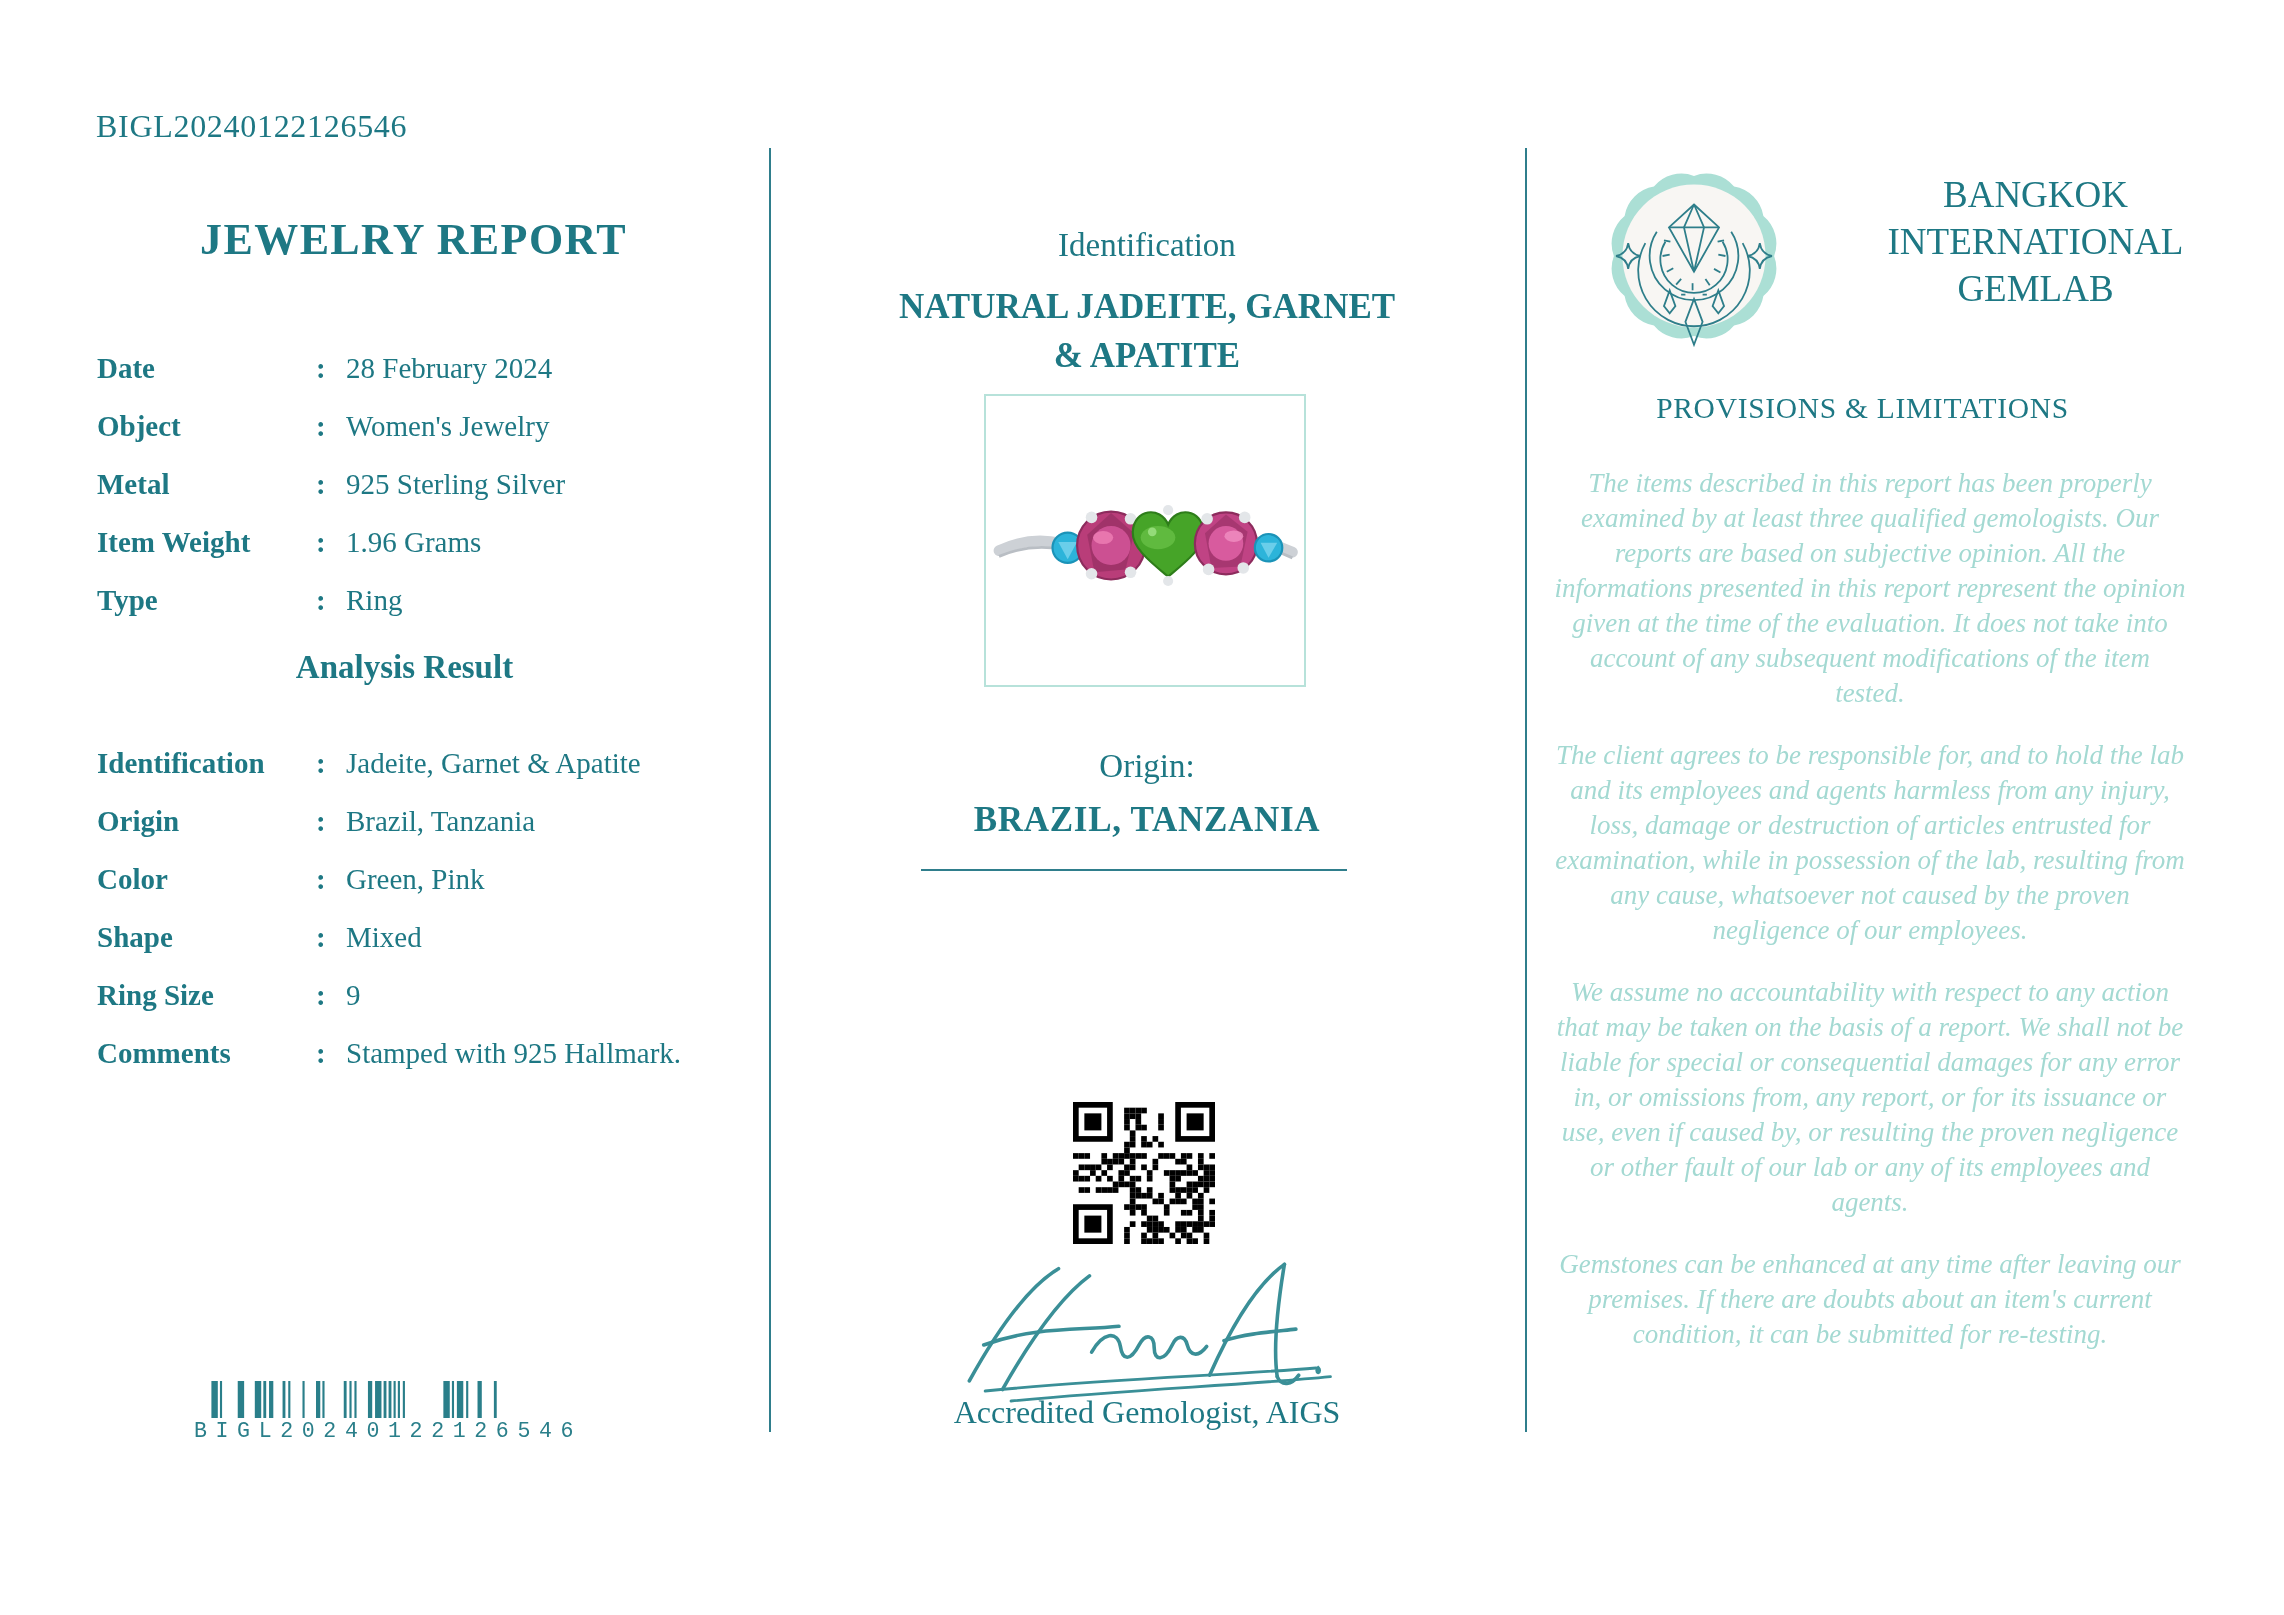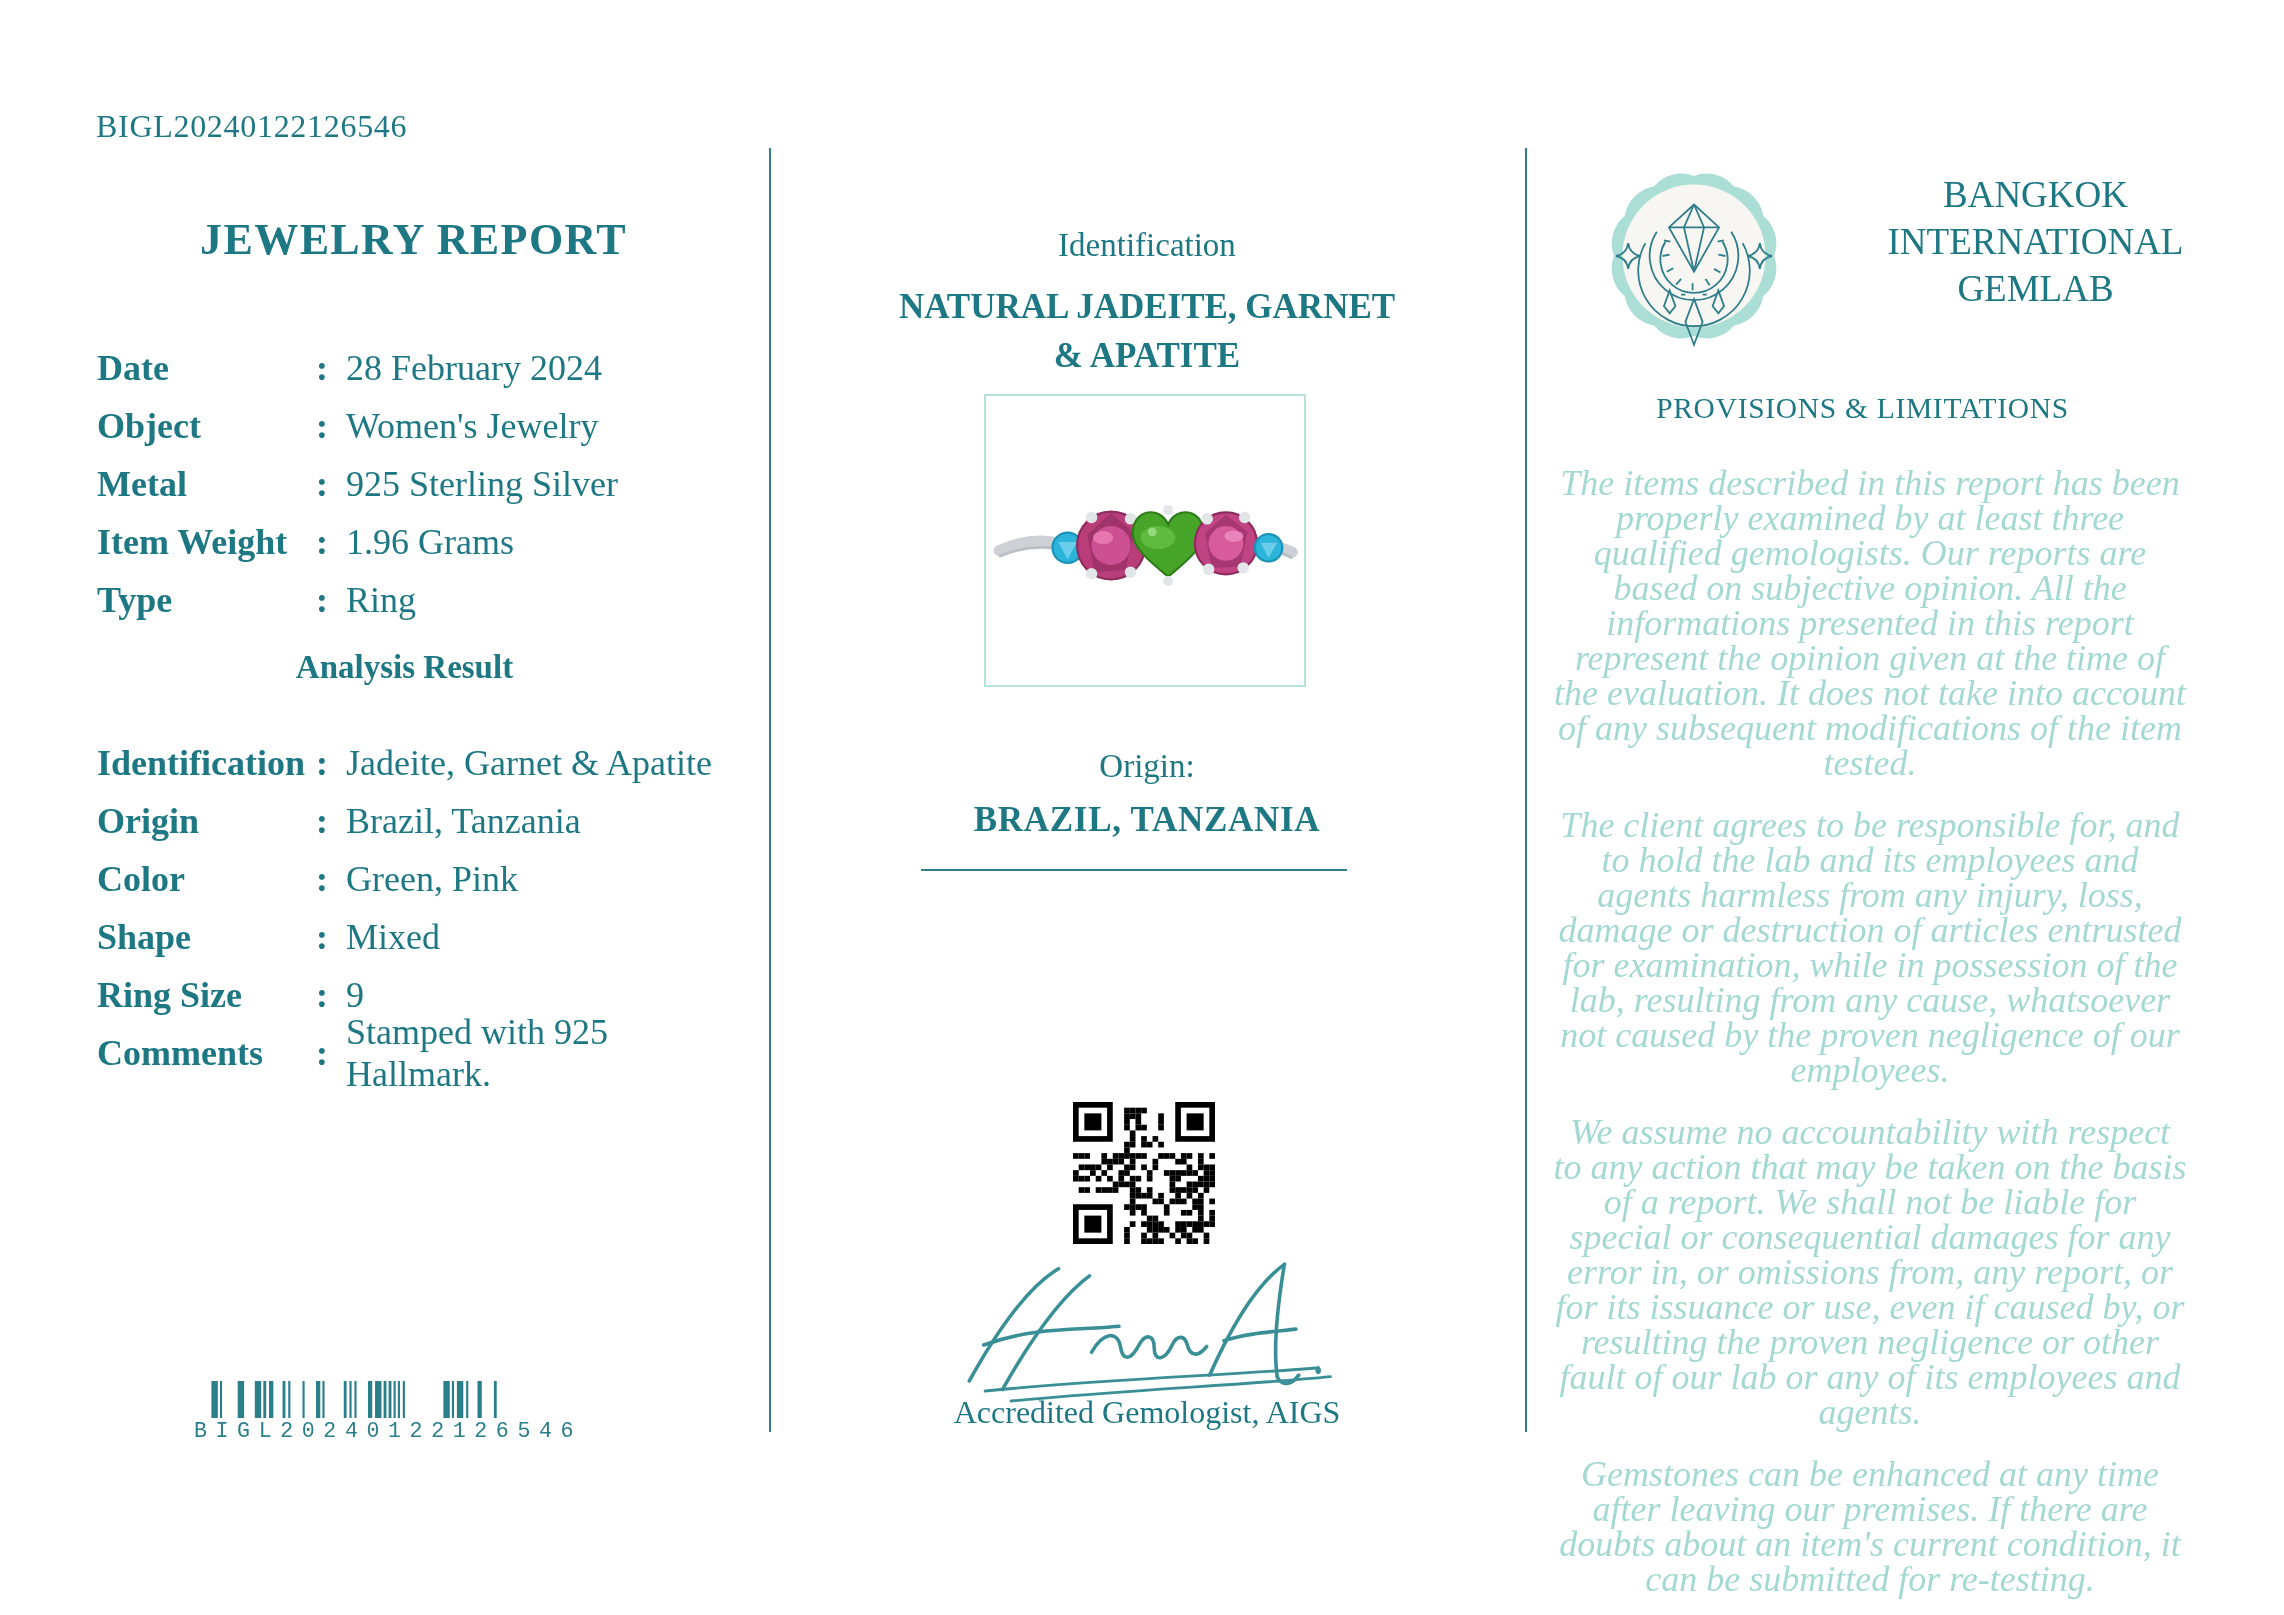--- a/index.html
+++ b/index.html
@@ -12,21 +12,21 @@
   .center{text-align:center;}
   
   .vdivider{position:absolute;top:148px;height:1284px;width:2.2px;background:#2f7e8c;}
   
   .report-no{left:96px;top:108px;font-size:32px;letter-spacing:0.7px;}
   .report-title{left:97px;top:214px;width:633px;font-size:44px;font-weight:bold;letter-spacing:1.4px;}
   .detail-block{left:97px;width:647px;}
   .details{top:339px;}
   .analysis{top:734px;}
   .analysis-title{left:88px;top:649px;width:633px;font-size:33px;font-weight:bold;}
-  .row{display:flex;height:58px;align-items:center;font-size:36px;}
+  .row{display:flex;height:58px;align-items:center;font-size:29px;}
   .row .lbl{width:219px;font-weight:bold;}
   .row .col{width:30px;font-weight:bold;}
   .row .val{flex:1;}
   .barcode-wrap{left:194px;top:1381px;width:324px;text-align:center;}
   .barcode-svg{width:318px;height:37px;display:block;}
   .barcode-text{font-family:"Liberation Mono", monospace;font-size:21.6px;letter-spacing:8.6px;color:#2a7f8a;margin-top:1.4px;white-space:nowrap;}
   
   .mid-ident{left:827px;top:227px;width:640px;font-size:33px;}
   .mid-gem{left:827px;top:282px;width:640px;font-size:35px;font-weight:bold;line-height:49px;}
   .photo-box{left:984px;top:394px;width:318px;height:289px;border:2.9px solid #b7e2da;background:#ffffff;}
@@ -38,21 +38,21 @@
   .qr-wrap svg{width:100%;height:100%;display:block;}
   .sig-wrap{left:942px;top:1260px;width:410px;height:144px;}
   .sig-wrap svg{width:100%;height:100%;display:block;}
   .gemologist{left:827px;top:1394px;width:640px;font-size:32px;}
   
   .logo-wrap{left:1601px;top:163px;width:186px;height:186px;}
   .logo-wrap svg{width:100%;height:100%;display:block;}
   .lab-name{left:1827px;top:171px;width:417px;font-size:37px;line-height:47px;}
   .provisions-title{left:1539px;top:392px;width:647px;font-size:29.5px;letter-spacing:0.7px;}
   .provisions{left:1552px;top:466px;width:636px;color:#a3d9d2;}
-  .provisions p{margin:0 0 27px 0;font-size:36px;line-height:35px;font-style:italic;text-align:center;}
+  .provisions p{margin:0 0 27px 0;font-size:27px;line-height:35px;font-style:italic;text-align:center;}
 </style>
 </head>
 <body>
 
 <div class="vdivider" style="left:769px;"></div>
 <div class="vdivider" style="left:1525px;"></div>
 
 <div class="abs report-no">BIGL20240122126546</div>
 <div class="abs report-title center">JEWELRY REPORT</div>
 

